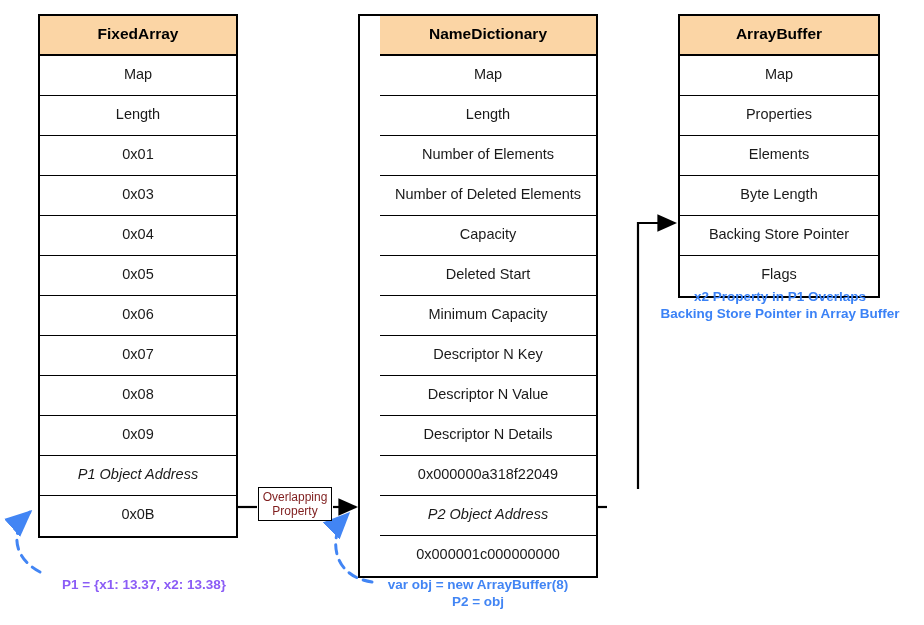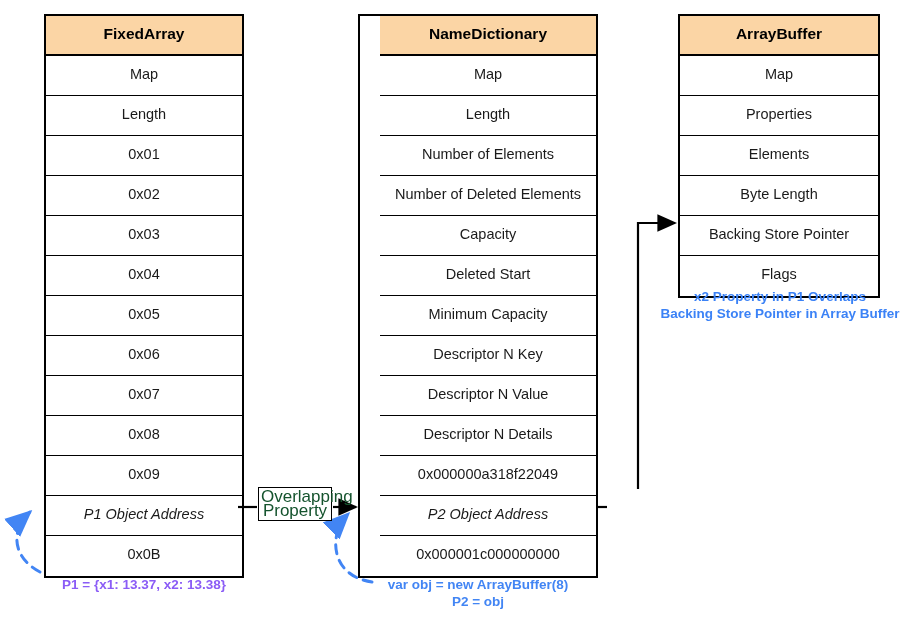--- a/index.html
+++ b/index.html
@@ -21,31 +21,31 @@
     border-bottom: 1.5px solid #000;
     white-space: nowrap; overflow: hidden;
   }
   .cell:last-child { border-bottom: none; }
   .cell.head {
     font-weight: bold; font-size: 15.5px; color: #000;
     border-bottom: 2px solid #000;
   }
   .cell.italic { font-style: italic; }
 
-  #struct-fixedarray { left: 38px;  top: 14px; width: 200px; margin-left: 6px; }
+  #struct-fixedarray { left: 38px;  top: 14px; width: 200px; }
   #struct-namedict   { left: 358px; top: 14px; width: 240px; padding-left: 20px; }
   #struct-arraybuf   { left: 678px; top: 14px; width: 202px; }
 
   
   .connector-label {
     position: absolute;
     border: 1.5px solid #000;
     background: #fff;
     text-align: center;
-    font-size: 17px; color: #14532d;
+    font-size: 12px; color: #7f1d1d;
     line-height: 14px;
     padding: 2px 2px;
     white-space: pre-line;
     z-index: 6;
   }
   #label-overlapping { left: 258px; top: 487px; width: 74px; }
   #label-access      { left: 608px; top: 489px; width: 164px; }
 
   
   .note {
@@ -68,21 +68,20 @@
 </head>
 <body>
 
 <div id="canvas">
 
   <div class="struct" id="struct-fixedarray">
     <div class="cell head" style="background: rgb(251, 213, 165);">FixedArray</div>
     <div class="cell">Map</div>
     <div class="cell">Length</div>
     <div class="cell">0x01</div>
-    <div class="cell">0x02</div>
     <div class="cell">0x03</div>
     <div class="cell">0x04</div>
     <div class="cell">0x05</div>
     <div class="cell">0x06</div>
     <div class="cell">0x07</div>
     <div class="cell">0x08</div>
     <div class="cell">0x09</div>
     <div class="cell italic">P1 Object Address</div>
     <div class="cell">0x0B</div>
   </div>

